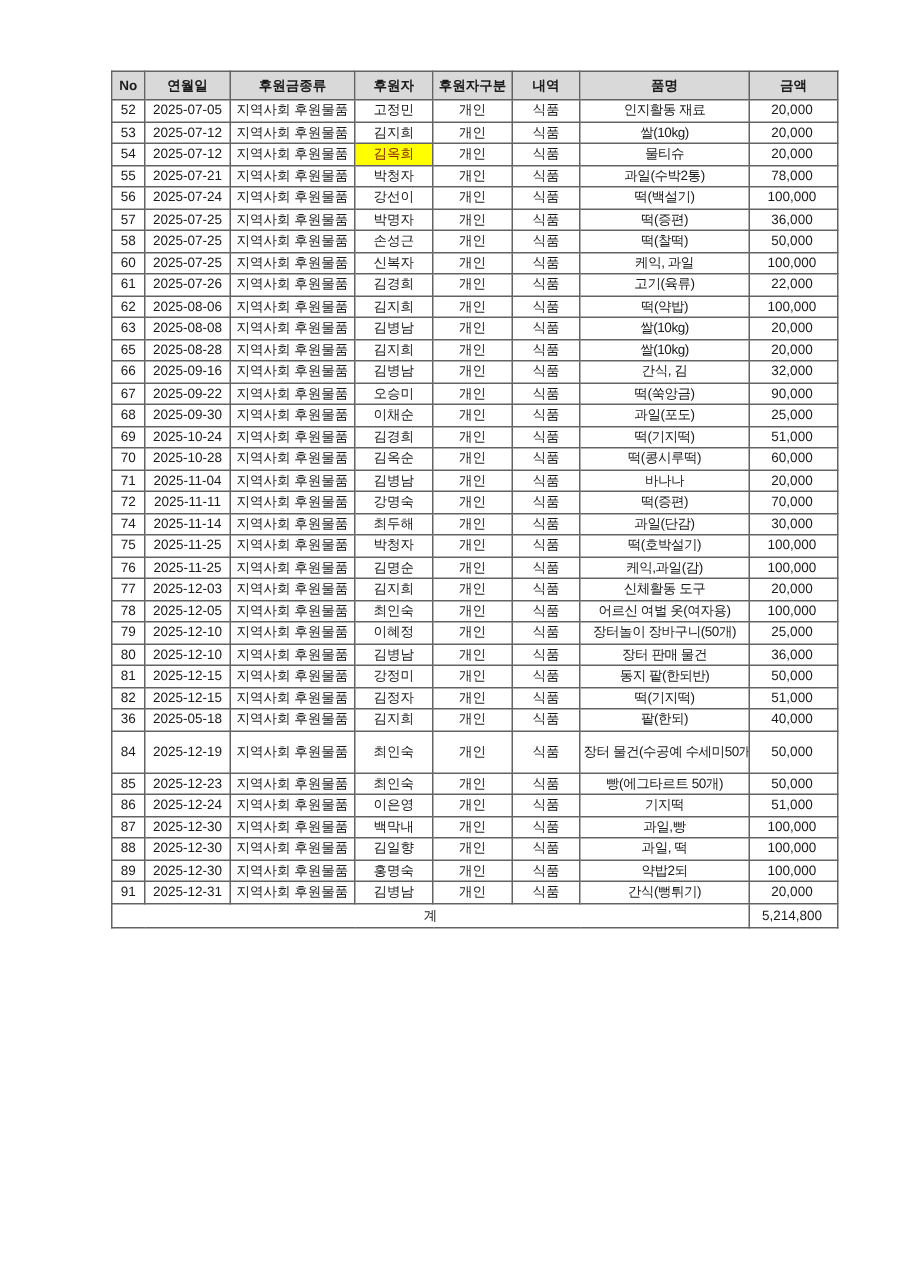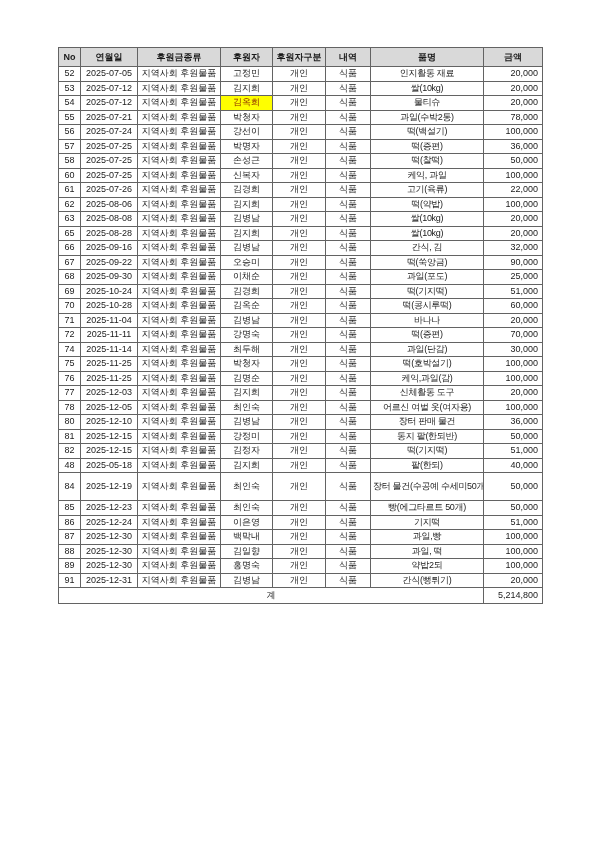--- a/index.html
+++ b/index.html
@@ -5,21 +5,21 @@
   html,body{margin:0;padding:0;}
   body{
     width:600px;height:849px;
     background:#ffffff;
     font-family:"Liberation Sans","DejaVu Sans",sans-serif;
     position:relative;
     color:#1a1a1a;
   }
   .sheet{
     position:absolute;
-    left:58px; top:47px;
+    left:74px; top:47px;
     width:484px;
   }
   table{
     border-collapse:collapse;
     table-layout:fixed;
     width:484px;
     font-size:9px;
   }
   col.c-no{width:22px;}
   col.c-date{width:57px;}
@@ -39,21 +39,20 @@
     overflow:hidden;
     vertical-align:middle;
   }
   thead th{
     background:var(--header-bg,#d9d9d9);
     font-weight:bold;
     height:18px;
     font-size:9px;
   }
   td.num{
-    text-align:right;
     padding-right:4px;
   }
   td.cell-item{letter-spacing:-0.3px;}
   tr.tall td{height:27px;}
   td.hl{
     background:var(--highlight-bg,#ffff00);
     color:var(--highlight-text,#8b2500);
     font-weight:normal;
   }
   tfoot td{height:15px;}
@@ -320,20 +319,30 @@
           <td>78</td>
           <td>2025-12-05</td>
           <td>지역사회 후원물품</td>
           <td>최인숙</td>
           <td>개인</td>
           <td>식품</td>
           <td class="cell-item">어르신 여벌 옷(여자용)</td>
           <td class="num">100,000</td>
         </tr>
         <tr>
+          <td>79</td>
+          <td>2025-12-10</td>
+          <td>지역사회 후원물품</td>
+          <td>이혜정</td>
+          <td>개인</td>
+          <td>식품</td>
+          <td class="cell-item">장터놀이 장바구니(50개)</td>
+          <td class="num">25,000</td>
+        </tr>
+        <tr>
           <td>80</td>
           <td>2025-12-10</td>
           <td>지역사회 후원물품</td>
           <td>김병남</td>
           <td>개인</td>
           <td>식품</td>
           <td class="cell-item">장터 판매 물건</td>
           <td class="num">36,000</td>
         </tr>
         <tr>
@@ -350,21 +359,21 @@
           <td>82</td>
           <td>2025-12-15</td>
           <td>지역사회 후원물품</td>
           <td>김정자</td>
           <td>개인</td>
           <td>식품</td>
           <td class="cell-item">떡(기지떡)</td>
           <td class="num">51,000</td>
         </tr>
         <tr>
-          <td>48</td>
+          <td>36</td>
           <td>2025-05-18</td>
           <td>지역사회 후원물품</td>
           <td>김지희</td>
           <td>개인</td>
           <td>식품</td>
           <td class="cell-item">팥(한되)</td>
           <td class="num">40,000</td>
         </tr>
         <tr class="tall">
           <td>84</td>

